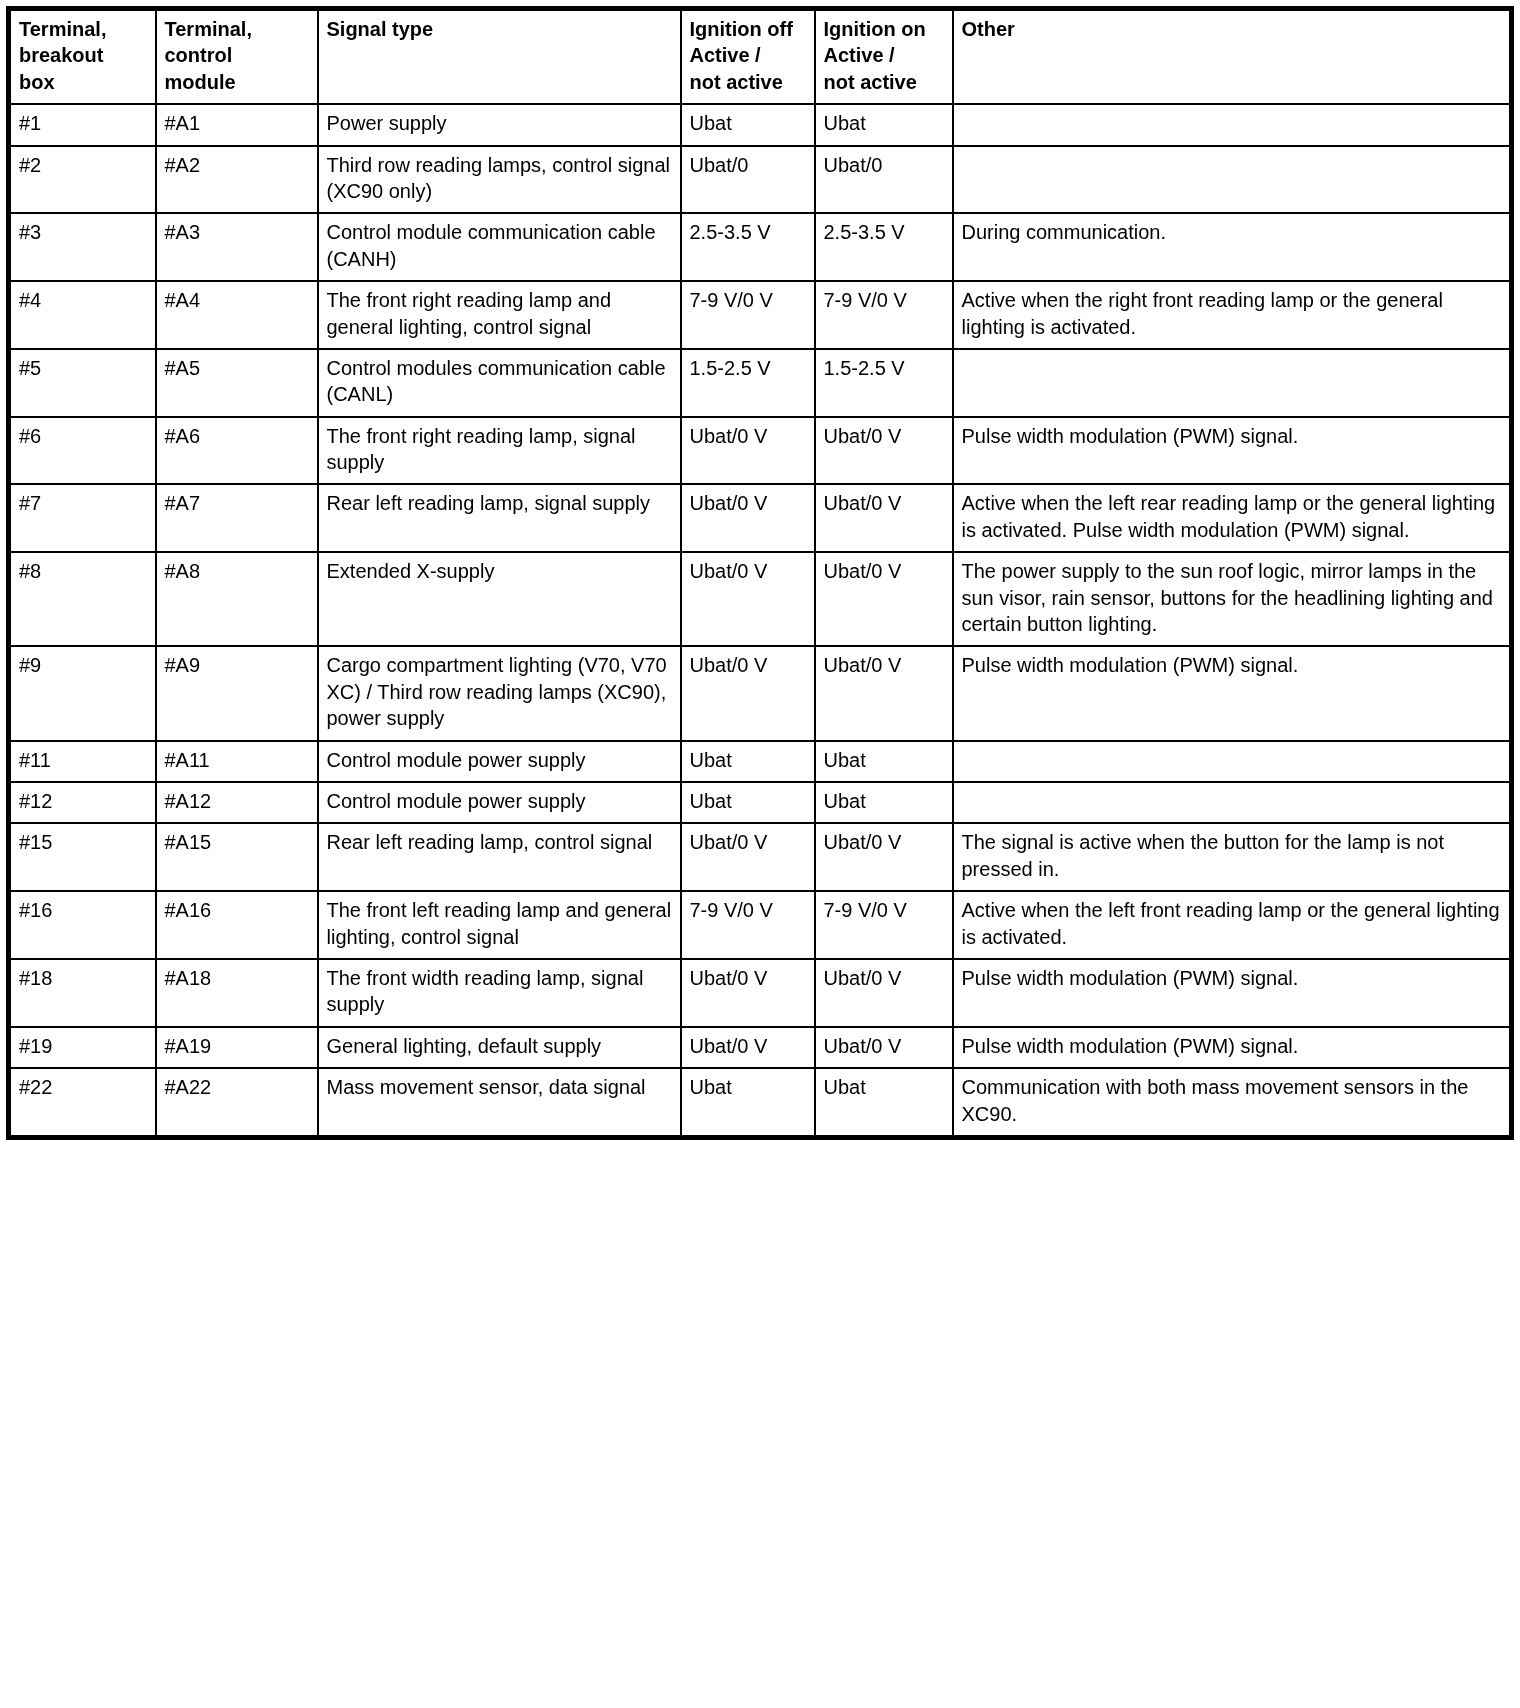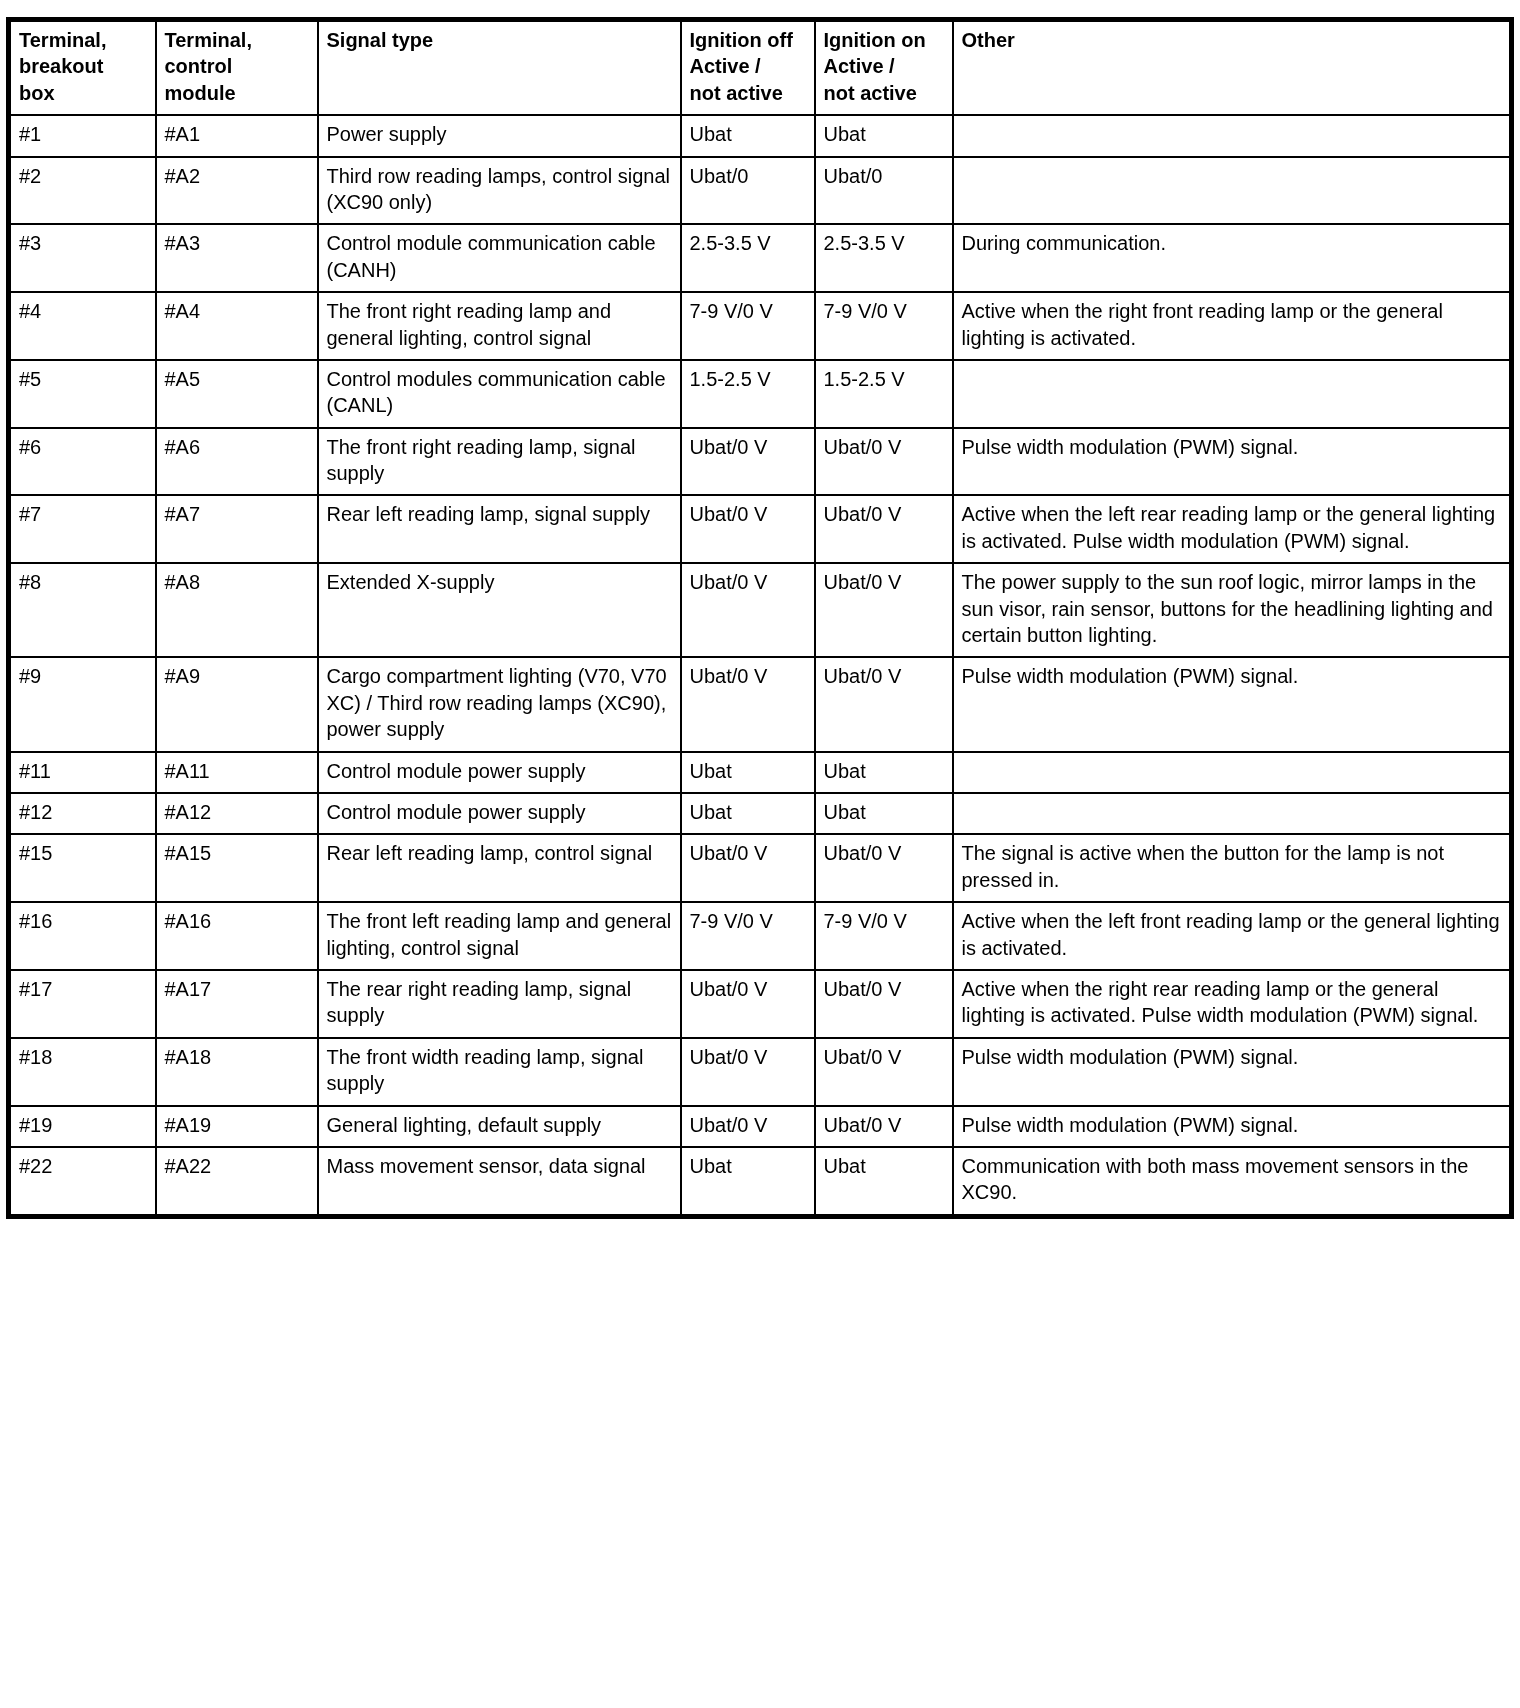--- a/index.html
+++ b/index.html
@@ -12,21 +12,20 @@
     }
     .page {
       width: 1520px;
       padding: 6px;
     }
     table.signal-table {
       border-collapse: collapse;
       width: 100%;
       border: 5px solid #000000;
       table-layout: fixed;
-      margin-top: 11px;
     }
     table.signal-table th,
     table.signal-table td {
       border: 2px solid #000000;
       padding: 5px 8px 8px 8px;
       vertical-align: top;
       text-align: left;
       font-size: 20px;
       line-height: 1.32;
       word-wrap: break-word;
@@ -172,28 +171,20 @@
         </tr>
         <tr>
           <td>#16</td>
           <td>#A16</td>
           <td>The front left reading lamp and general lighting, control signal</td>
           <td>7-9 V/0 V</td>
           <td>7-9 V/0 V</td>
           <td>Active when the left front reading lamp or the general lighting is activated.</td>
         </tr>
         <tr>
-          <td>#17</td>
-          <td>#A17</td>
-          <td>The rear right reading lamp, signal supply</td>
-          <td>Ubat/0 V</td>
-          <td>Ubat/0 V</td>
-          <td>Active when the right rear reading lamp or the general lighting is activated. Pulse width modulation (PWM) signal.</td>
-        </tr>
-        <tr>
           <td>#18</td>
           <td>#A18</td>
           <td>The front width reading lamp, signal supply</td>
           <td>Ubat/0 V</td>
           <td>Ubat/0 V</td>
           <td>Pulse width modulation (PWM) signal.</td>
         </tr>
         <tr>
           <td>#19</td>
           <td>#A19</td>

